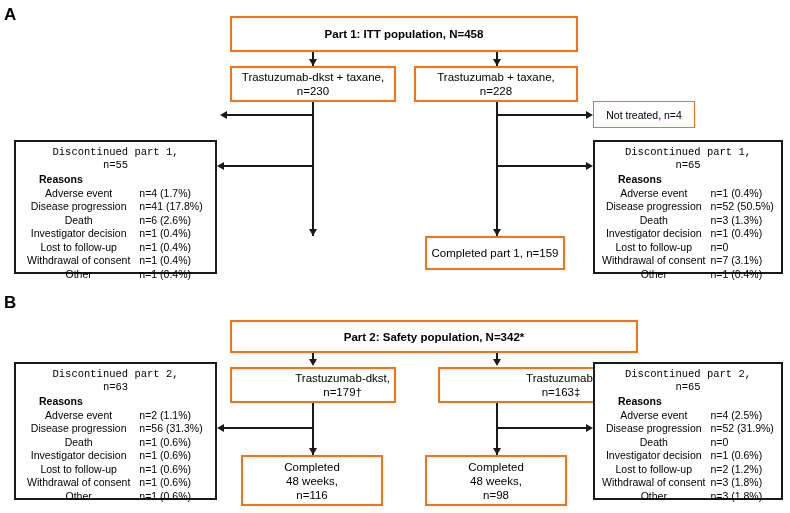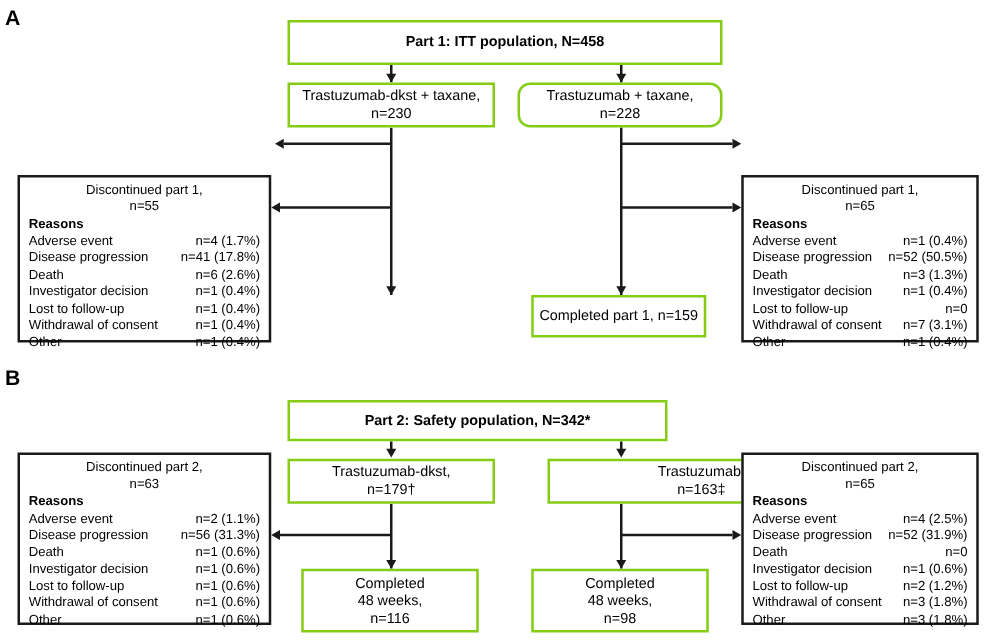--- a/index.html
+++ b/index.html
@@ -26,21 +26,21 @@
     font-size: 17px;
     font-weight: bold;
     letter-spacing: 0px;
     line-height: 1;
   }
 
   
   .box {
     position: absolute;
     box-sizing: border-box;
-    border: 2px solid #84cc16;
+    border: 2px solid #f97316;
     background: #ffffff;
     display: flex;
     align-items: center;
     justify-content: center;
     text-align: center;
     font-size: 11.5px;
     line-height: 14px;
     z-index: 5;
   }
   .box.header {
@@ -65,39 +65,41 @@
     background: #ffffff;
     padding: 4px 7px 5px 7px;
     z-index: 5;
   }
   .disc-title {
     text-align: center;
     font-size: 10.5px;
     line-height: 13px;
     white-space: pre-line;
     margin-bottom: 1px;
+    font-family: Liberation Mono, monospace;
   }
   .disc-reasons-label {
     font-size: 10.5px;
     font-weight: bold;
     line-height: 13.5px;
+    margin-left: 16px;
   }
   .disc-table {
     width: 100%;
     border-collapse: collapse;
     font-size: 10.5px;
   }
   .disc-table td {
     padding: 0;
     line-height: 13.5px;
     white-space: nowrap;
     vertical-align: top;
   }
-  .disc-table td.reason { text-align: left; }
-  .disc-table td.value  { text-align: right; padding-left: 5px; }
+  .disc-table td.reason { text-align: center; }
+  .disc-table td.value  { text-align: left; padding-left: 5px; }
 
   
   .vline {
     position: absolute;
     width: 2px;
     background: #1a1a1a;
     z-index: 1;
   }
   .hline {
     position: absolute;
@@ -143,35 +145,38 @@
 
   <div class="vline" style="left:312px; top:52px; height:14px;"></div>
   <div class="arrow-down" style="left:308.5px; top:59px;"></div>
   <div class="vline" style="left:496px; top:52px; height:14px;"></div>
   <div class="arrow-down" style="left:492.5px; top:59px;"></div>
 
   <div class="box" style="left:230px; top:66px; width:166px; height:36px;">
     <span class="box-text">Trastuzumab-dkst + taxane,
 n=230</span>
   </div>
-  <div class="box" style="left:414px; top:66px; width:164px; height:36px;border-radius:10px;">
+  <div class="box" style="left:414px; top:66px; width:164px; height:36px;">
     <span class="box-text">Trastuzumab + taxane,
 n=228</span>
   </div>
 
   <div class="vline" style="left:312px; top:102px; height:134px;"></div>
   <div class="arrow-down" style="left:308.5px; top:229px;"></div>
   <div class="vline" style="left:496px; top:102px; height:134px;"></div>
   <div class="arrow-down" style="left:492.5px; top:229px;"></div>
 
   <div class="hline" style="left:227px; top:114px; width:86px;"></div>
   <div class="arrow-left" style="left:220px; top:111px;"></div>
 
   <div class="hline" style="left:496px; top:114px; width:90px;"></div>
   <div class="arrow-right" style="left:586px; top:111px;"></div>
+  <div class="box small" style="left:593px; top:101px; width:102px; height:27px;">
+    <span class="box-text">Not treated, n=4</span>
+  </div>
 
   <div class="hline" style="left:224px; top:165px; width:89px;"></div>
   <div class="arrow-left" style="left:217px; top:162px;"></div>
   <div class="hline" style="left:496px; top:165px; width:90px;"></div>
   <div class="arrow-right" style="left:586px; top:162px;"></div>
 
   <div class="disc-box" style="left:14px; top:140px; width:203px; height:134px;">
     <div class="disc-title">Discontinued part 1,
 n=55</div>
     <div class="disc-reasons-label">Reasons</div>
@@ -246,30 +251,30 @@
       </tbody>
     </table>
   </div>
 
   <div class="box" style="left:425px; top:236px; width:140px; height:34px;">
     <span class="box-text">Completed part 1, n=159</span>
   </div>
 
   <div class="panel-letter" style="left:4px; top:294px;">B</div>
 
-  <div class="box header" style="left:230px; top:320px; width:304px; height:33px;">
+  <div class="box header" style="left:230px; top:320px; width:408px; height:33px;">
     <span class="box-text">Part 2: Safety population, N=342*</span>
   </div>
 
   <div class="vline" style="left:312px; top:353px; height:11px;"></div>
   <div class="arrow-down" style="left:308.5px; top:359px;"></div>
   <div class="vline" style="left:496px; top:353px; height:11px;"></div>
   <div class="arrow-down" style="left:492.5px; top:359px;"></div>
 
-  <div class="box" style="left:230px; top:367px; width:166px; height:36px;">
+  <div class="box" style="left:230px; top:367px; width:166px; height:36px;justify-content:flex-end;">
     <span class="box-text">Trastuzumab-dkst,
 n=179†</span>
   </div>
   <div class="box" style="left:438px; top:367px; width:164px; height:36px;justify-content:flex-end;">
     <span class="box-text">Trastuzumab,
 n=163‡</span>
   </div>
 
   <div class="vline" style="left:312px; top:403px; height:52px;"></div>
   <div class="arrow-down" style="left:308.5px; top:448px;"></div>

